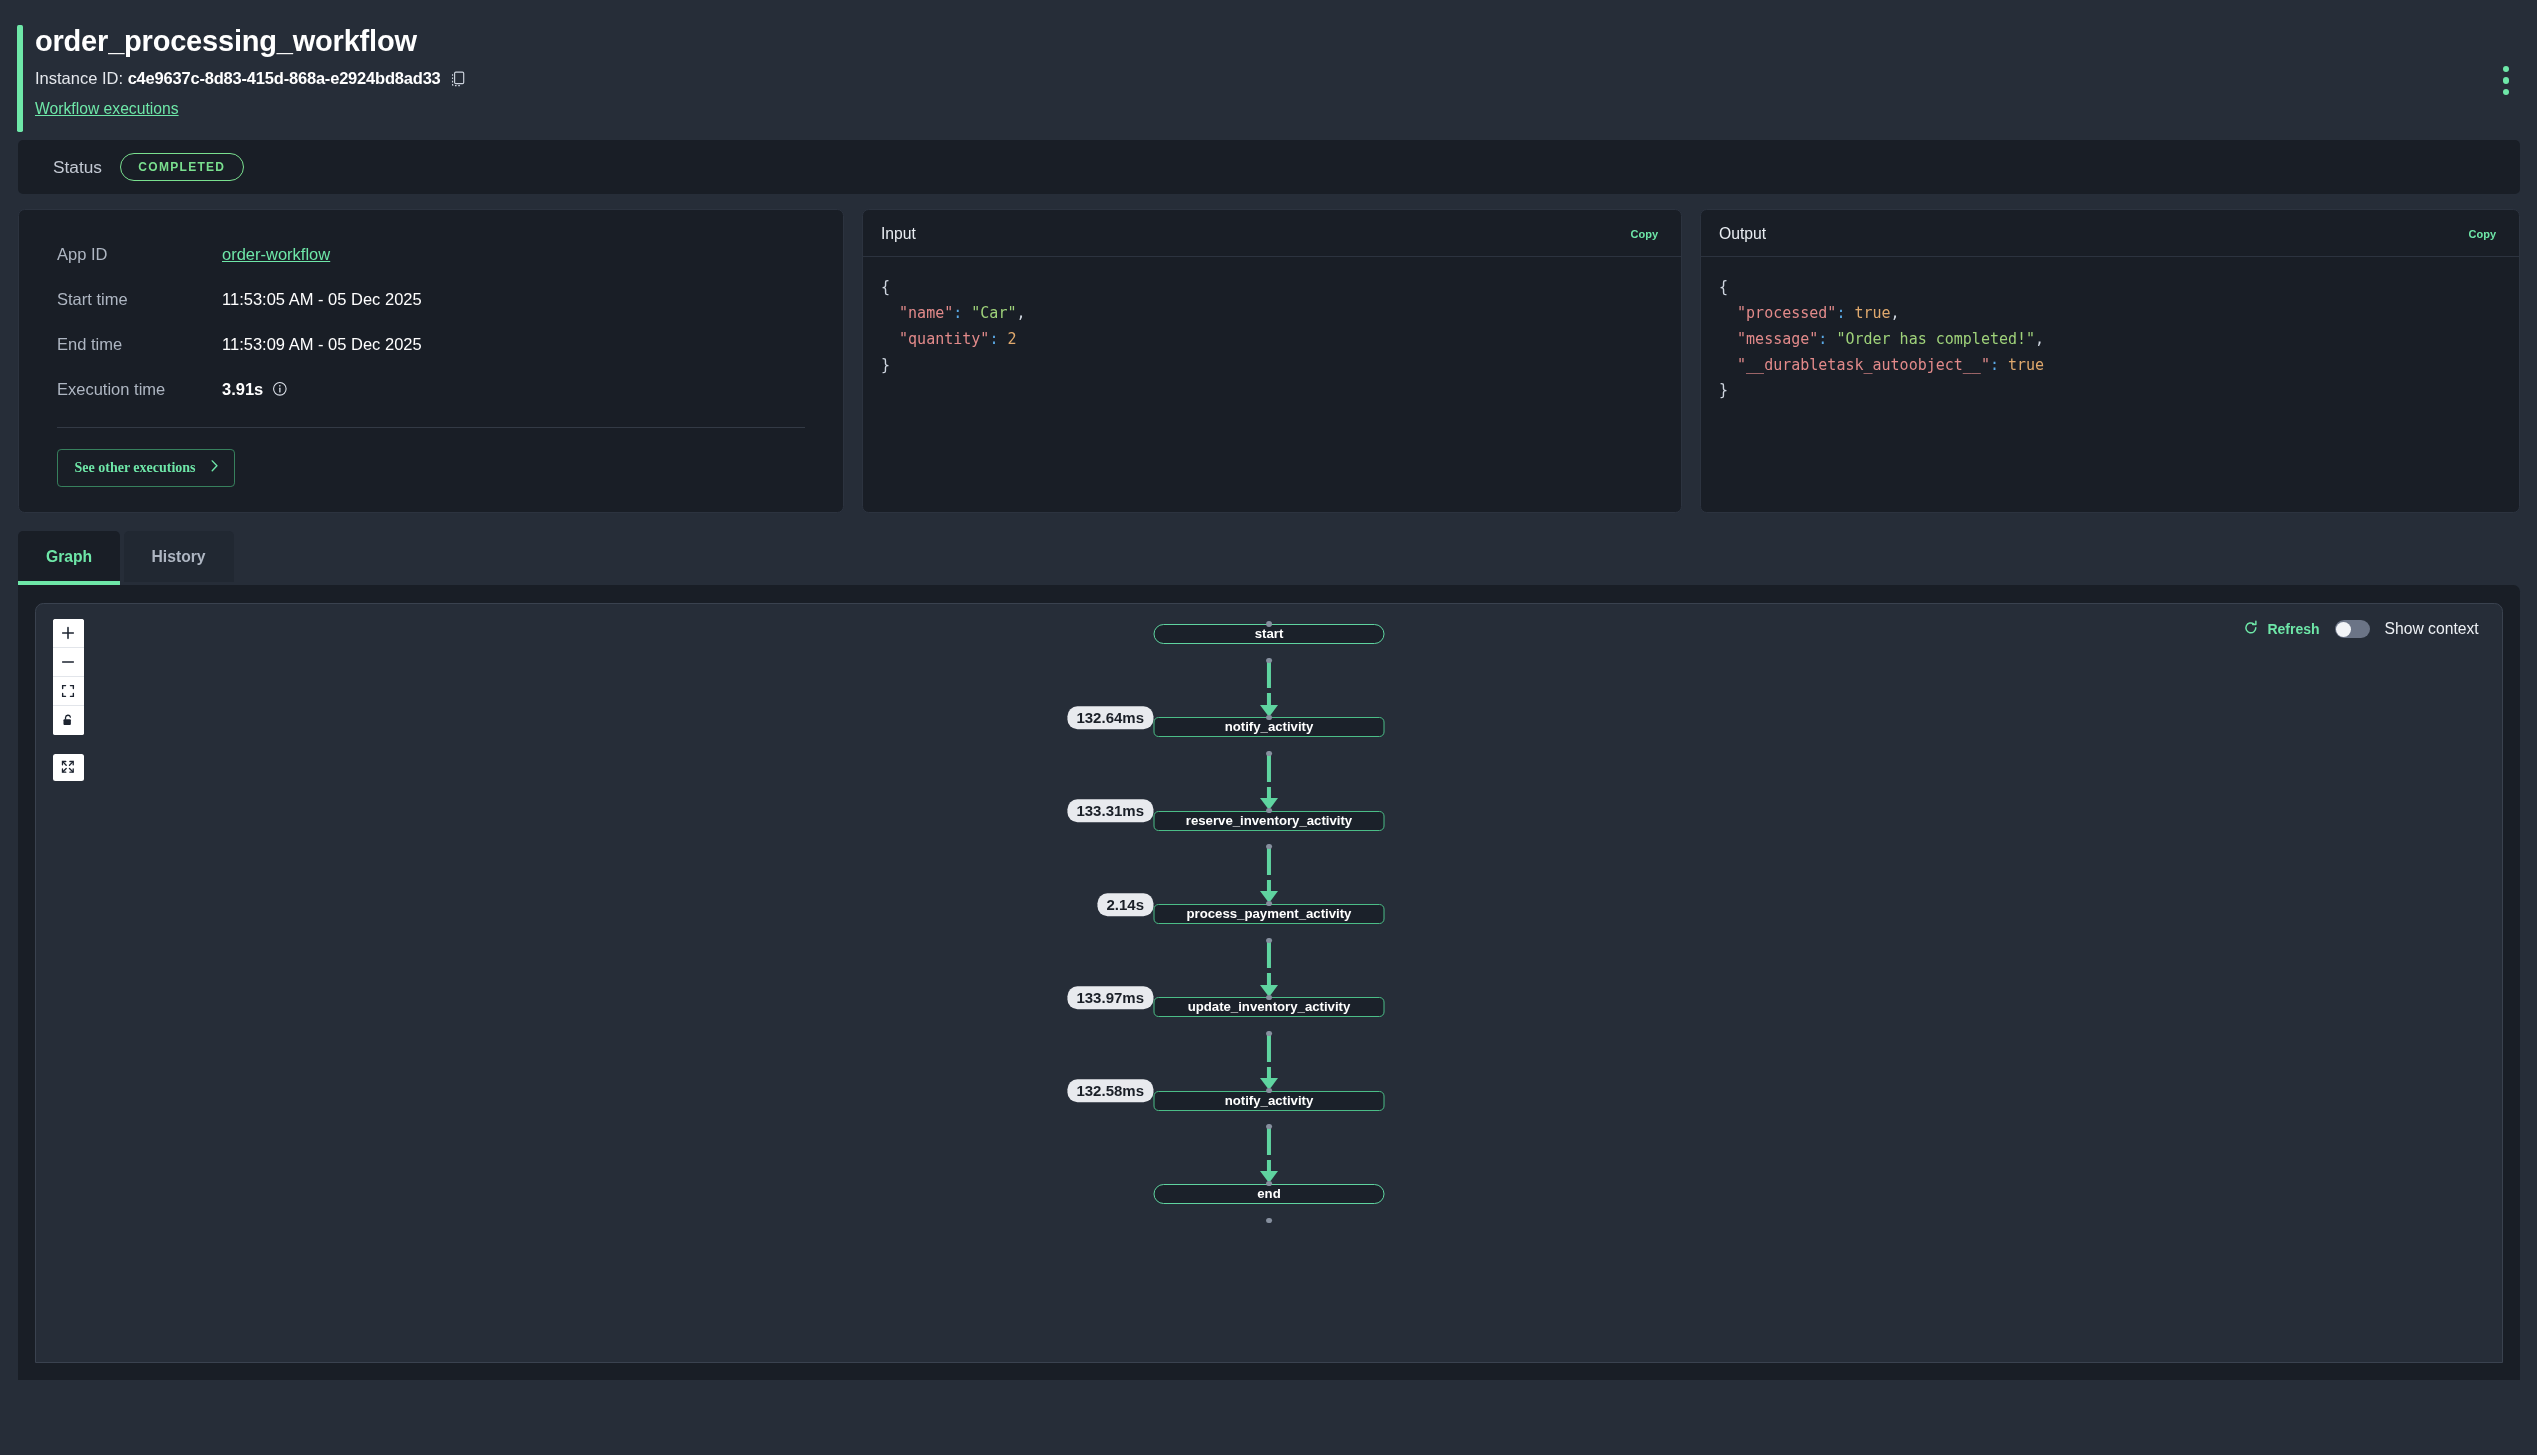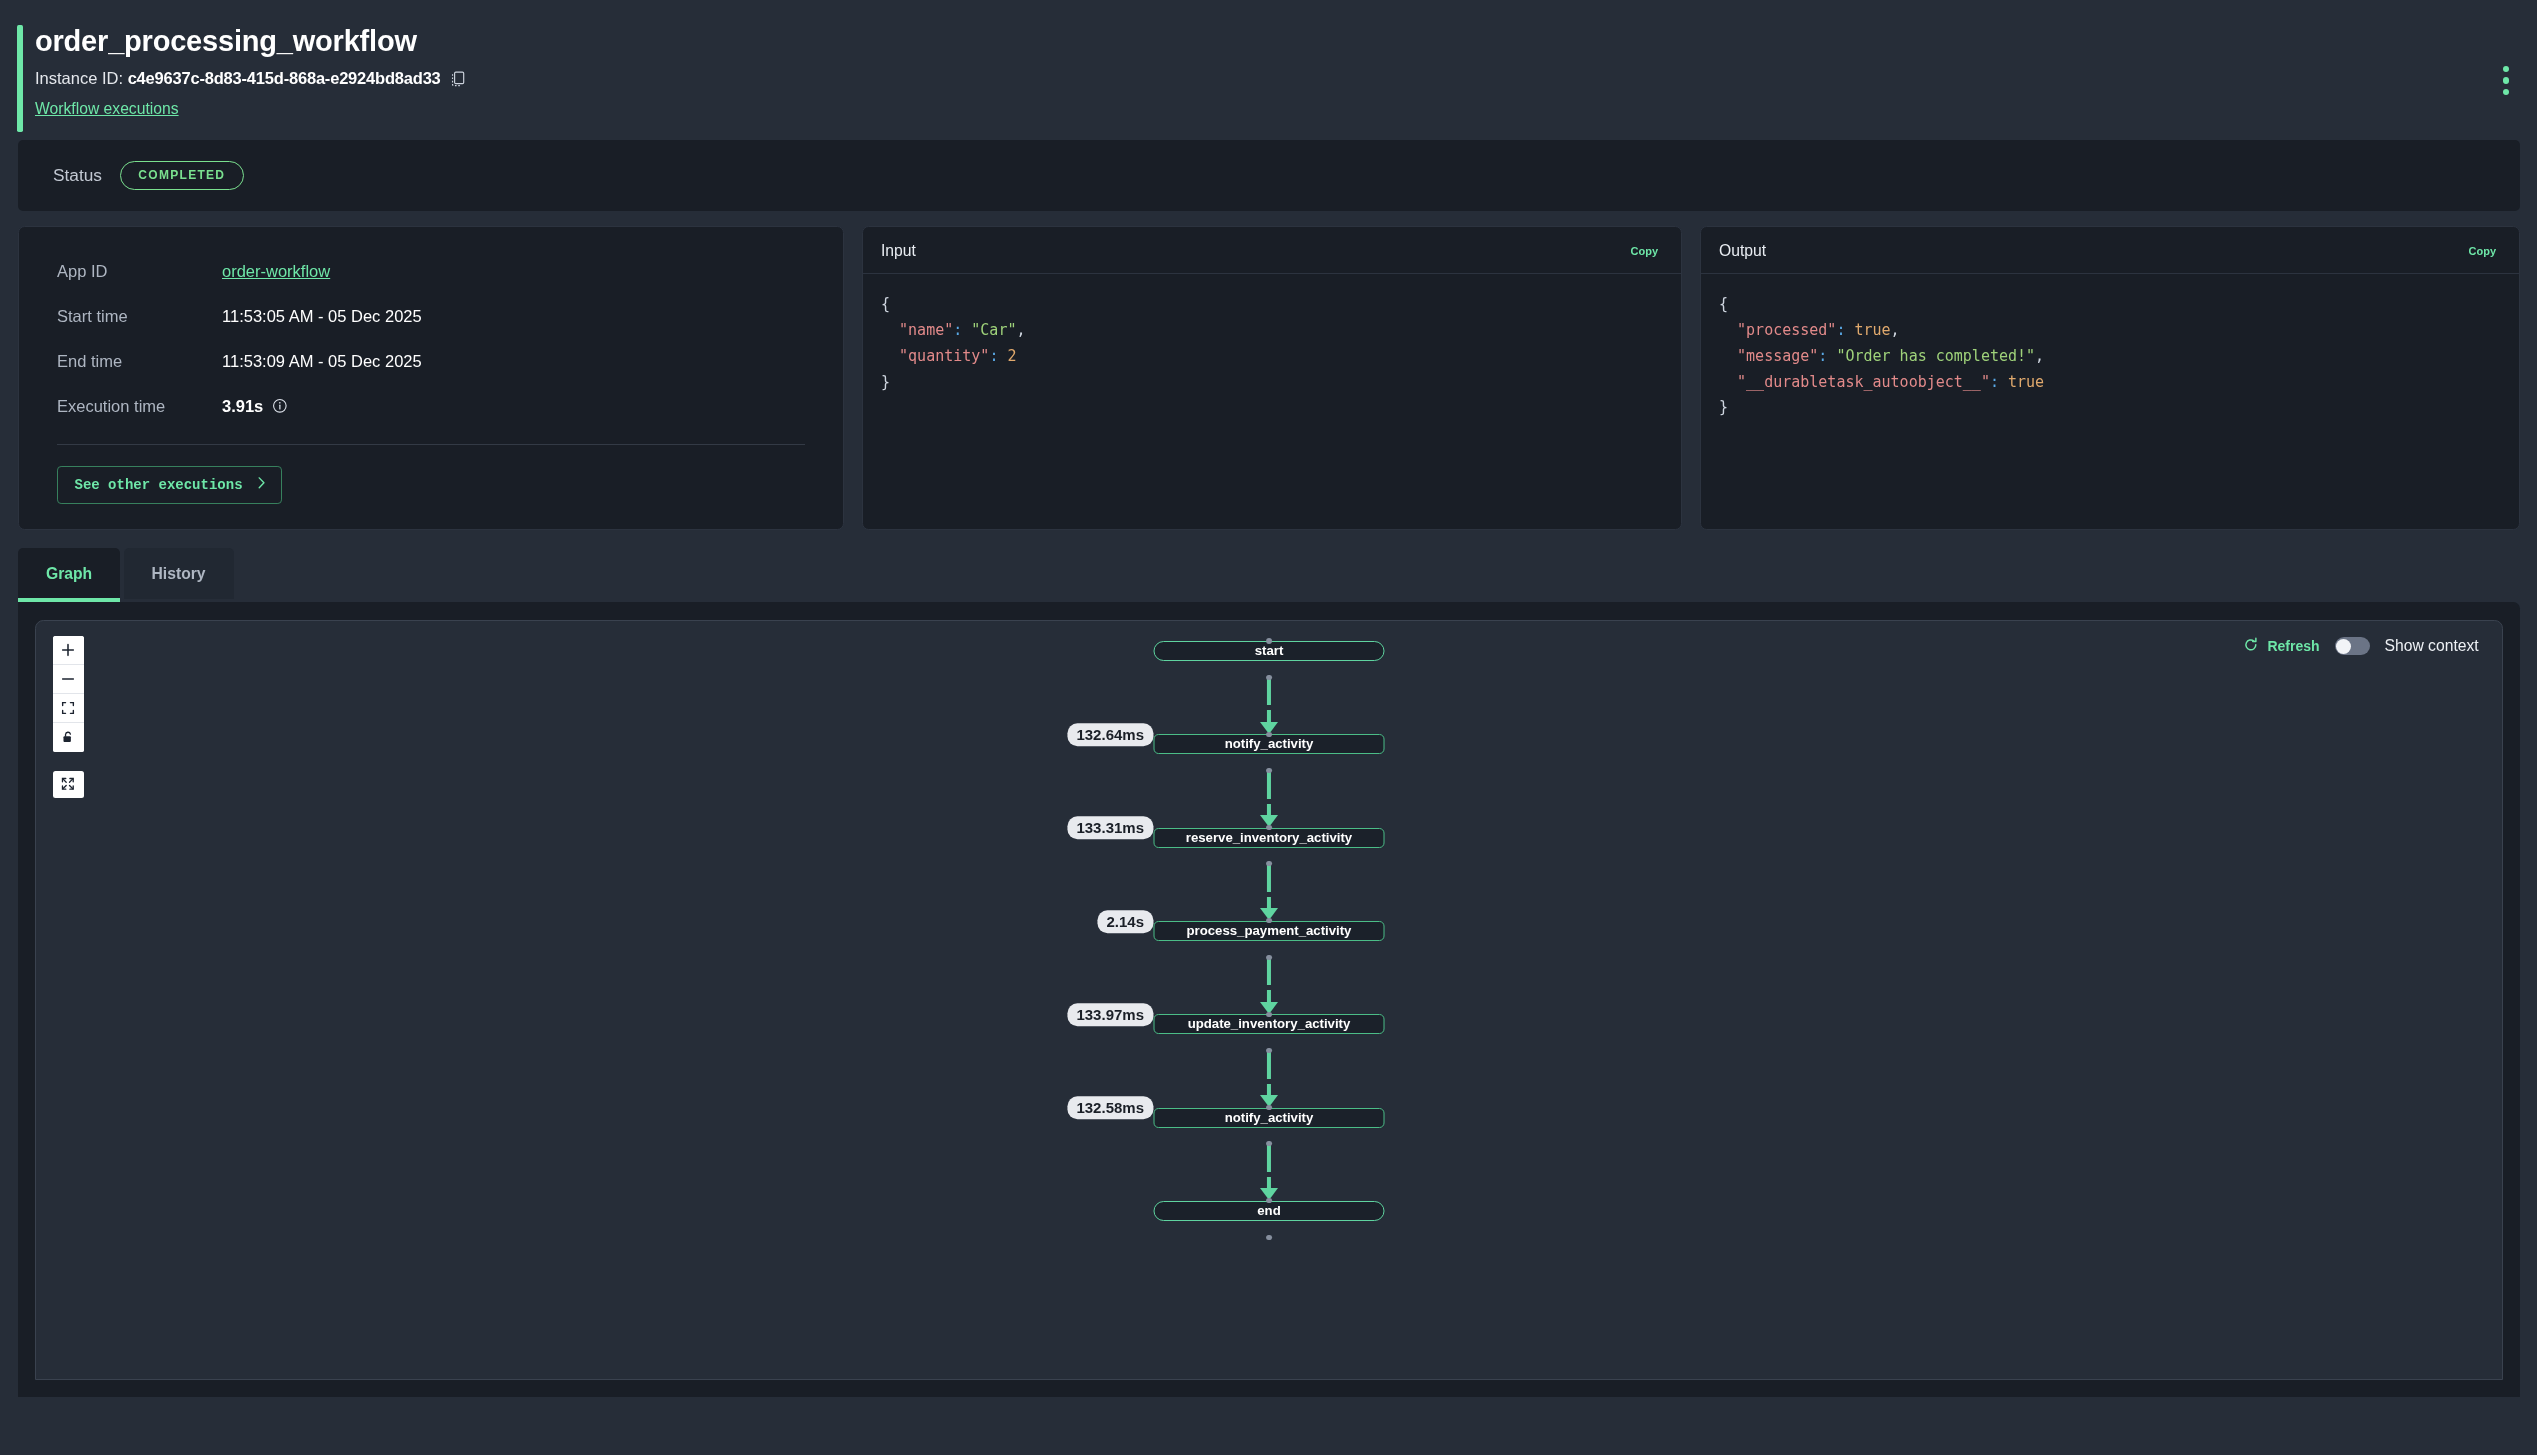--- a/index.html
+++ b/index.html
@@ -62,21 +62,21 @@
   .kebab span {
     width: 6.6px; height: 6.6px; border-radius: 50%;
     background: #6ee7a8; display: block;
   }
 
   
   .status-card {
     margin: 0 18px 0 18px;
     background: #191e26;
     border-radius: 5px;
-    height: 71px;
+    height: 54px;
     display: flex;
     align-items: center;
     padding-left: 35px;
     gap: 18px;
   }
   .status-label { font-size: 17.3px; color: #c3c9d3; }
   .status-badge {
     border: 1.2px solid #7ae08f;
     color: #7ae08f;
     border-radius: 33px;
@@ -120,21 +120,21 @@
     align-items: center;
     gap: 15px;
     border: 0.8px solid #37805d;
     background: transparent;
     color: #6ee7a8;
     font-weight: bold;
     font-size: 14px;
     padding: 10px 16.5px;
     border-radius: 4.1px;
     cursor: pointer;
-    font-family: Liberation Mono, monospace;
+    font-family: Liberation Serif, serif;
   }
 
   .io-card { flex: 1; display: flex; flex-direction: column; min-width: 0; }
   .io-head {
     display: flex; align-items: center; justify-content: space-between;
     padding: 15px 23px 13.2px 18px;
     border-bottom: 0.8px solid #2c333f;
   }
   .io-title { font-size: 15.7px; color: #e9edf2; }
   .io-copy { font-size: 11px; color: #6ee7a8; font-weight: bold; cursor: pointer; }

